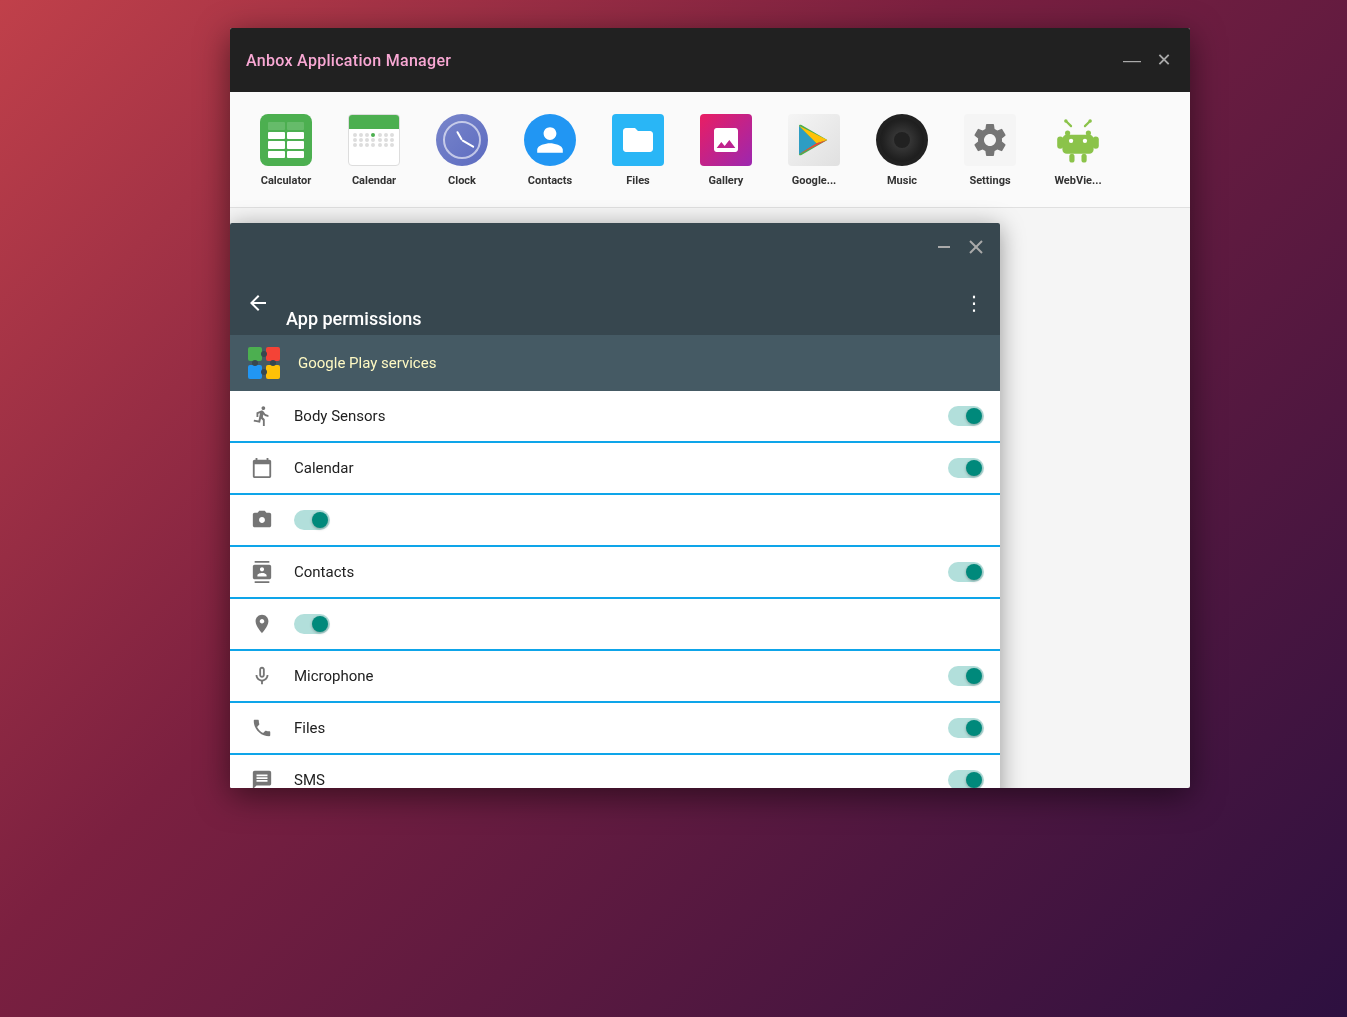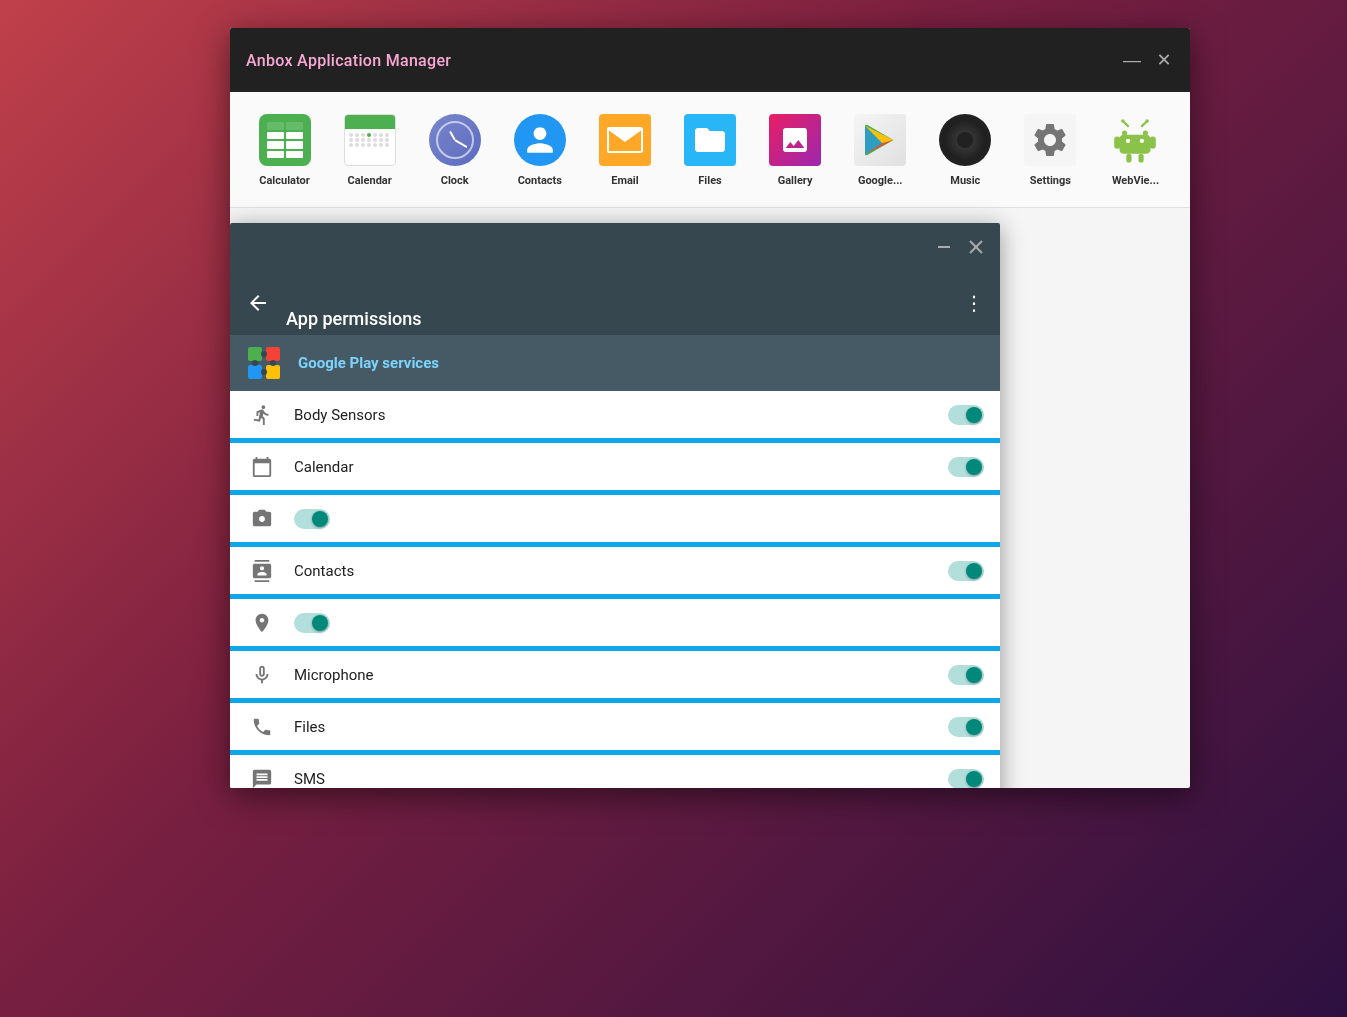--- a/index.html
+++ b/index.html
@@ -364,36 +364,36 @@
 
     .app-row-icon {
       width: 36px;
       height: 36px;
       display: flex;
       align-items: center;
       justify-content: center;
     }
 
     .app-row-name {
-      color: #7dd3fc;
+      color: #fef9c3;
       font-size: 15px;
-      font-weight: 700;
+      font-weight: 400;
     }
 
     
     .permissions-list {
       background: #fff;
     }
 
     .permission-item {
       display: flex;
       align-items: center;
       padding: 0 16px;
       height: 52px;
-      border-bottom: 5px solid #0ea5e9;
+      border-bottom: 2px solid #0ea5e9;
     }
 
     .perm-icon {
       width: 32px;
       height: 32px;
       display: flex;
       align-items: center;
       justify-content: center;
       margin-right: 16px;
       color: #757575;
@@ -511,30 +511,20 @@
           <span class="contact-person">
             <svg width="32" height="32" viewBox="0 0 24 24" fill="white">
                 <path d="M12 12c2.7 0 4.8-2.1 4.8-4.8S14.7 2.4 12 2.4 7.2 4.5 7.2 7.2 9.3 12 12 12zm0 2.4c-3.2 0-9.6 1.6-9.6 4.8v2.4h19.2v-2.4c0-3.2-6.4-4.8-9.6-4.8z"></path>
               </svg>
           </span>
         </div>
       </div>
       <span class="app-label">Contacts</span>
     </div>
 
-    <div class="app-item">
-      <div class="app-icon-wrapper">
-        <div class="icon-email">
-          <div class="email-envelope">
-            <div class="email-flap"></div>
-          </div>
-        </div>
-      </div>
-      <span class="app-label">Email</span>
-    </div>
 
     <div class="app-item">
       <div class="app-icon-wrapper">
         <div class="icon-files">
           <svg width="36" height="36" viewBox="0 0 24 24" fill="white">
               <path d="M20 6h-8l-2-2H4c-1.1 0-2 .9-2 2v12c0 1.1.9 2 2 2h16c1.1 0 2-.9 2-2V8c0-1.1-.9-2-2-2z"></path>
             </svg>
         </div>
       </div>
       <span class="app-label">Files</span>

